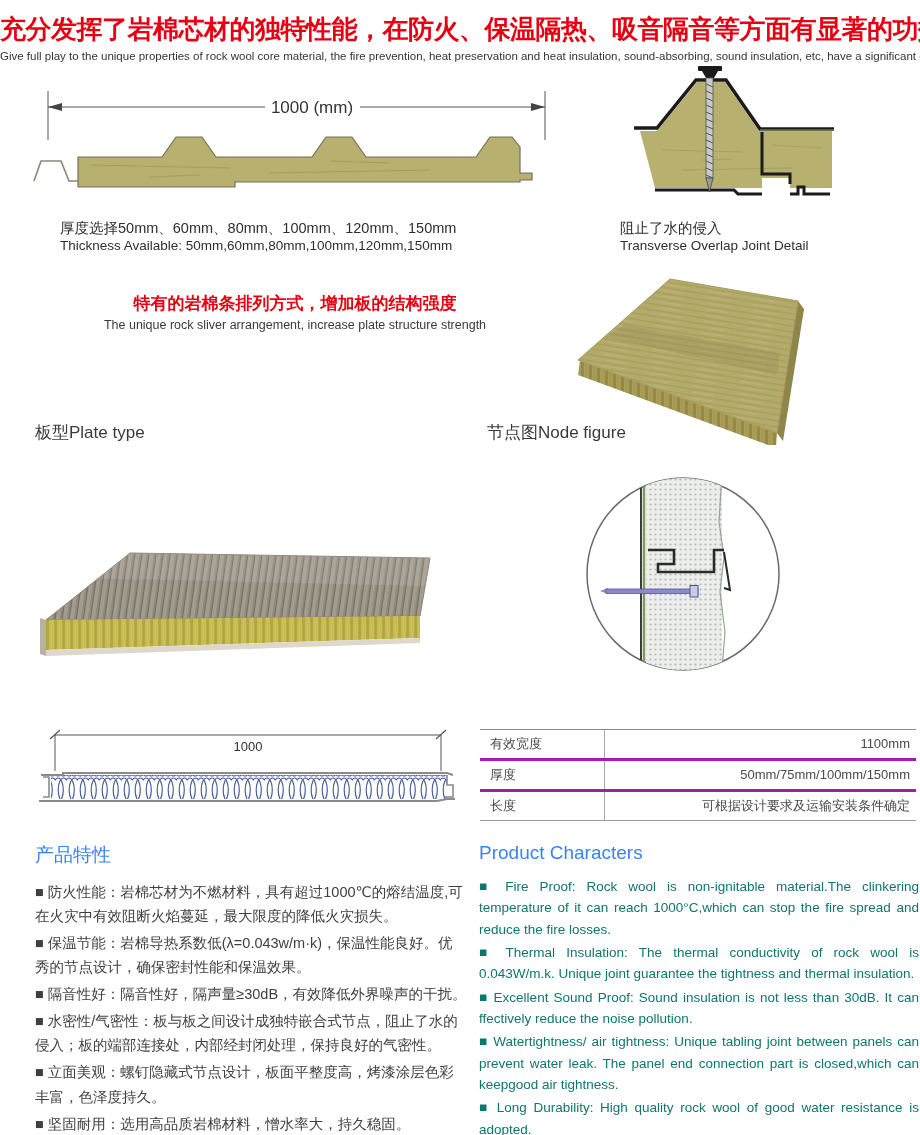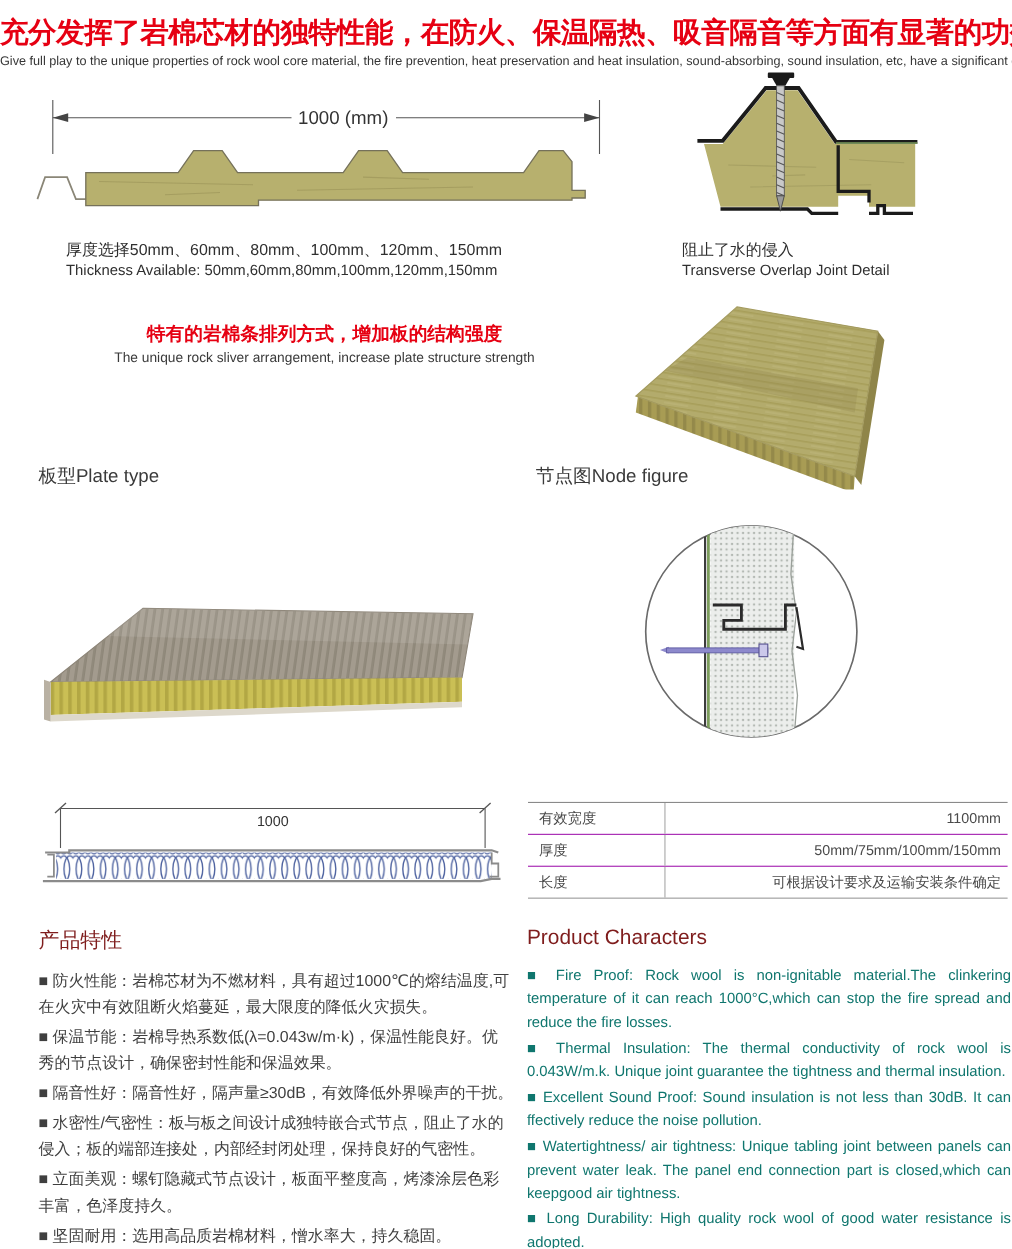--- a/index.html
+++ b/index.html
@@ -21,29 +21,29 @@
 
   .note{left:70px;top:294px;width:450px;text-align:center;}
   .note .cn{font-size:17px;font-weight:700;color:var(--accent-red,#e60012);line-height:1.2;}
   .note .en{font-size:12.5px;color:#3a3a3a;margin-top:4px;}
 
   .sec-heading{font-size:17px;color:#3a3a3a;}
   #h-plate{left:35px;top:421px;}
   #h-node{left:487px;top:421px;}
 
   .spec-table{left:480px;top:729px;width:436px;border-top:1px solid #8a8a8a;border-bottom:1px solid #9a9a9a;}
-  .spec-row{display:flex;height:28px;line-height:28px;border-bottom:1px solid #a21caf;font-size:13px;color:#4a4a4a;}
+  .spec-row{display:flex;height:28px;line-height:28px;border-bottom:3px solid #a21caf;font-size:13px;color:#4a4a4a;}
   .spec-row:last-child{border-bottom:none;}
   .spec-label{width:114px;padding-left:10px;border-right:1px solid #a8a8a8;}
   .spec-value{flex:1;text-align:right;padding-right:6px;}
 
   .features{width:436px;}
   #feat-cn{left:35px;top:842px;width:432px;}
   #feat-en{left:479px;top:842px;width:440px;}
-  .features h2{margin:0 0 12px 0;font-size:19px;font-weight:400;color:#7f1d1d;}
+  .features h2{margin:0 0 12px 0;font-size:19px;font-weight:400;color:#3b82f6;}
   #feat-cn .feat-item{font-size:14.5px;line-height:1.66;color:#3f3f3f;margin-bottom:3px;}
   #feat-en .feat-item{font-size:13.5px;line-height:1.58;color:#0f766e;text-align:justify;margin-bottom:2px;}
 </style>
 </head>
 <body>
 
 <div class="page">
 
   <div class="abs title-cn">充分发挥了岩棉芯材的独特性能，在防火、保温隔热、吸音隔音等方面有显著的功效</div>
   <div class="abs title-en">Give full play to the unique properties of rock wool core material, the fire prevention, heat preservation and heat insulation, sound-absorbing, sound insulation, etc, have a significant effect</div>

